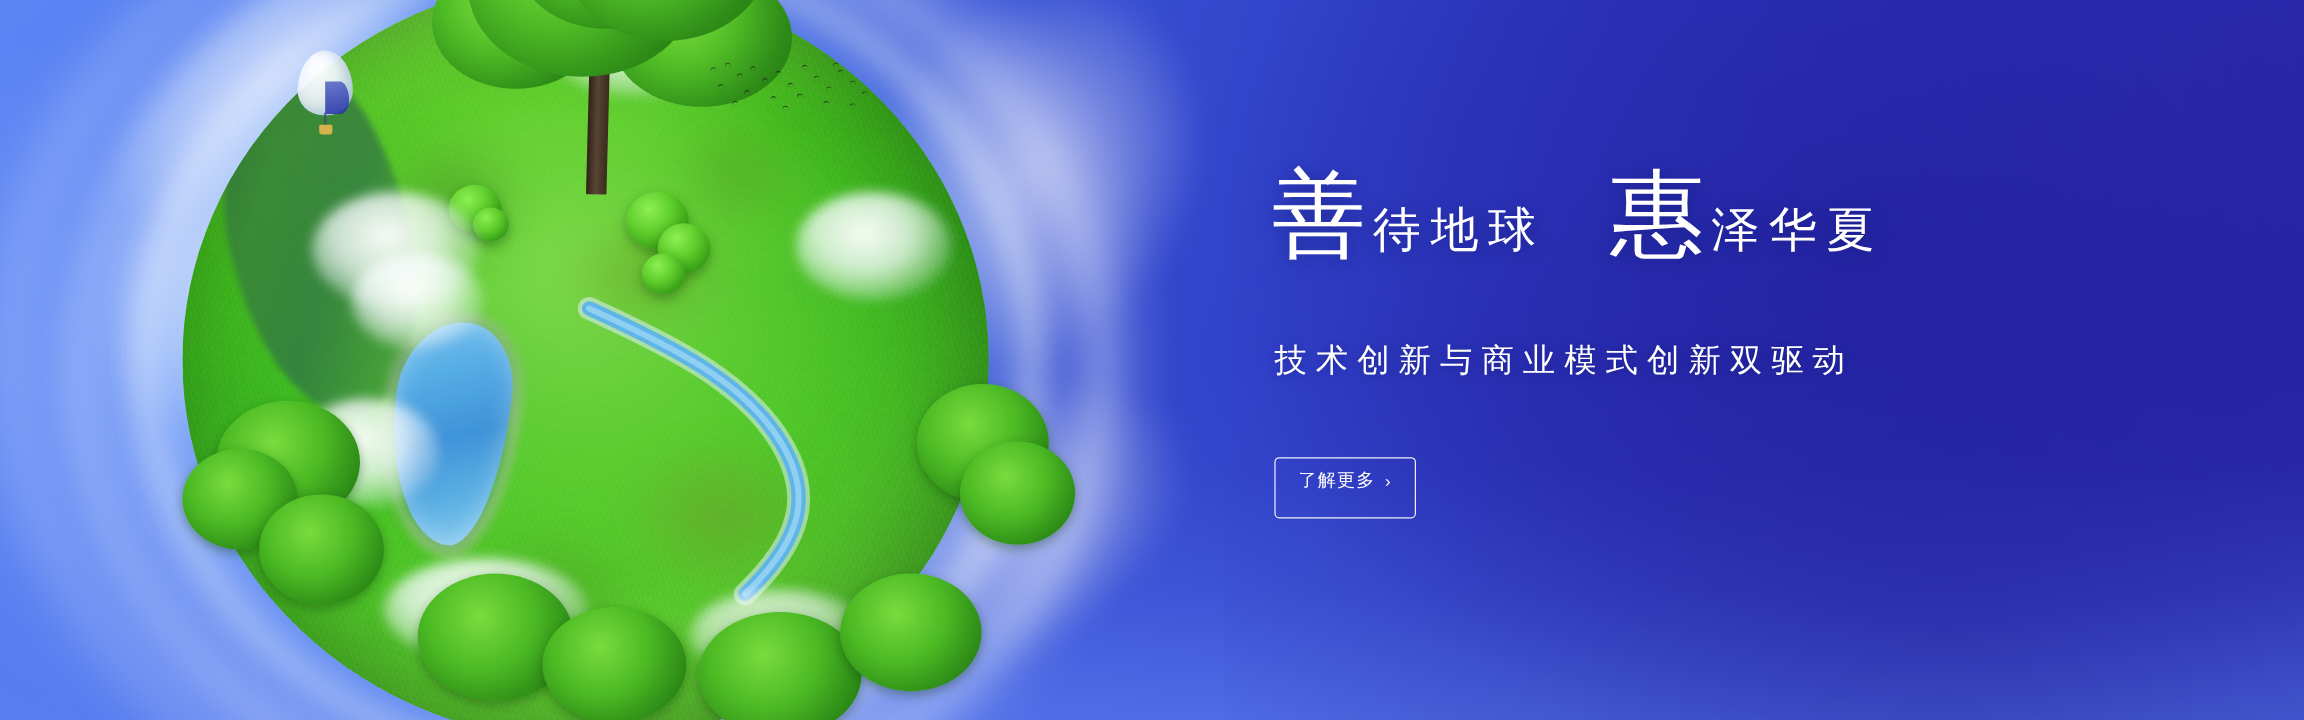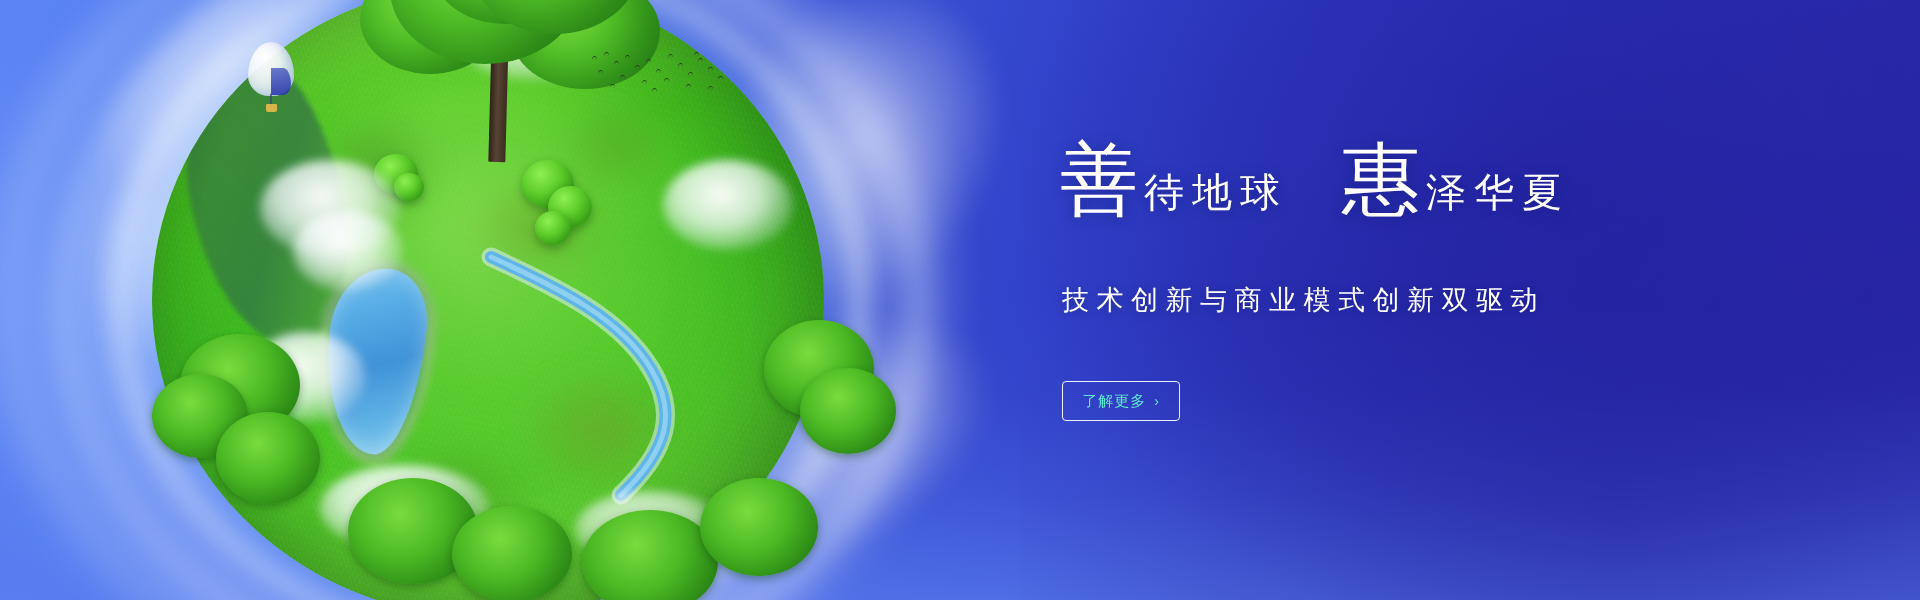--- a/index.html
+++ b/index.html
@@ -433,29 +433,29 @@
     font-family: "Liberation Sans", sans-serif;
     text-shadow: 0 1px 7px rgba(10,20,90,0.40);
   }
 
   .cta-button {
     position: absolute;
     left: 2px;
     top: 381px;
     width: 116px;
     height: 37px;
-    padding: 0 0 1px 0;
+    padding: 0 0 12px 0;
     display: flex;
     align-items: center;
     justify-content: center;
     gap: 8px;
     border: 1px solid rgba(255,255,255,0.92);
     border-radius: 4px;
     background: transparent;
-    color: #5eead4;
+    color: #ffffff;
     font-size: 15px;
     letter-spacing: 1px;
     font-family: "Liberation Sans", sans-serif;
     cursor: pointer;
     text-decoration: none;
   }
   .cta-label { line-height: 1; }
   .cta-arrow {
     font-size: 14px;
     line-height: 1;

